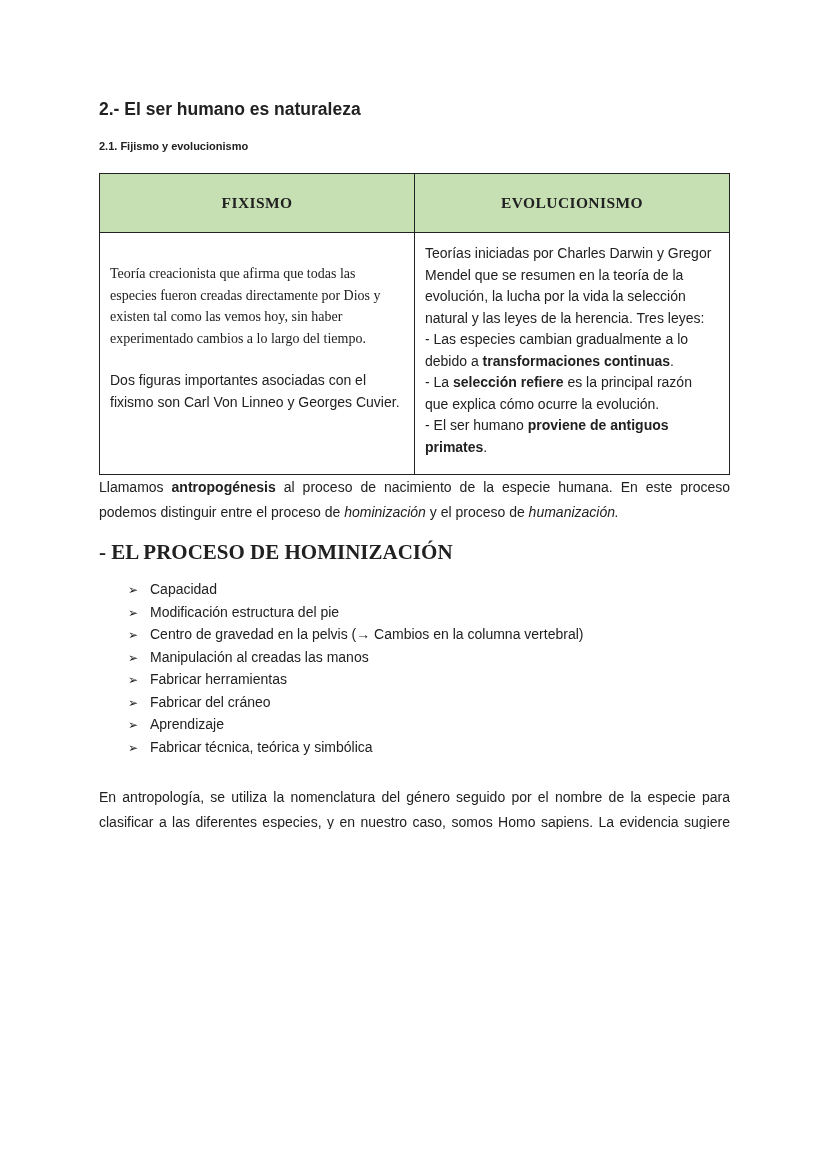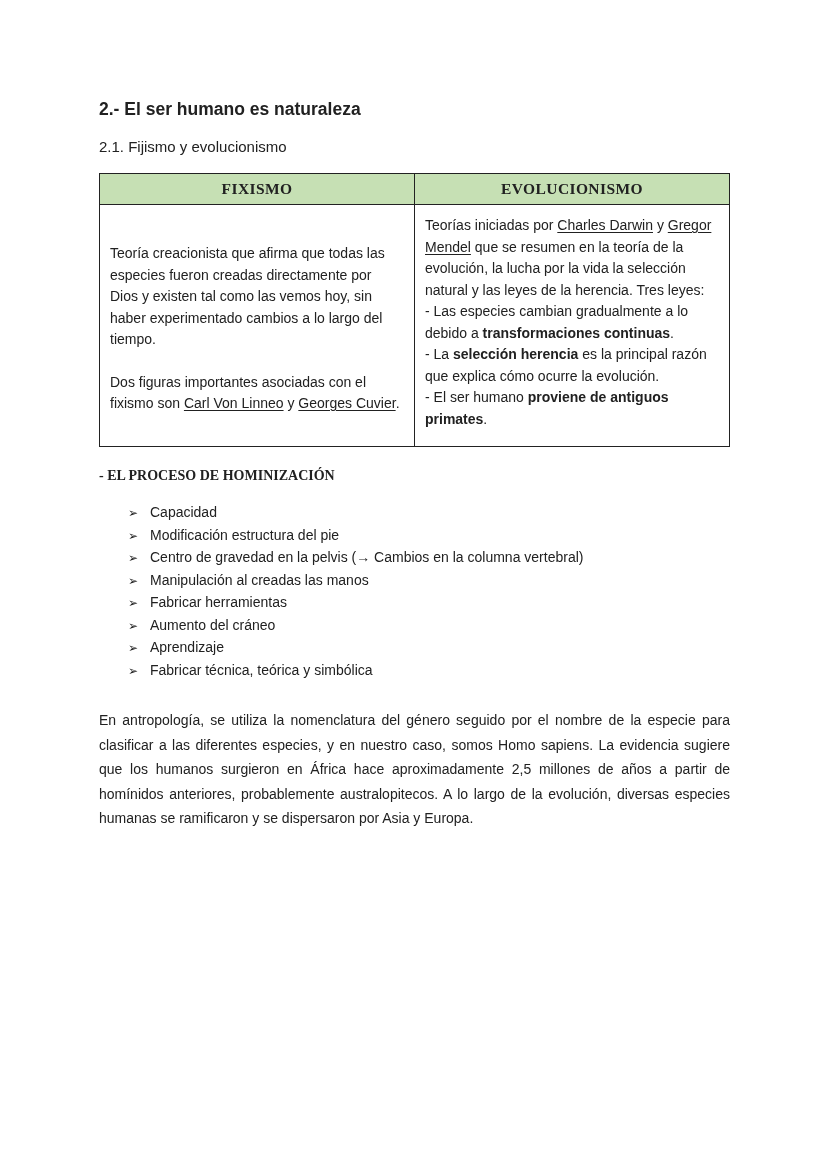--- a/index.html
+++ b/index.html
@@ -14,61 +14,61 @@
     padding:98px 98px 40px 99px;
     background:var(--page-bg);color:var(--text);
     font-family:"Liberation Sans",sans-serif;
     font-size:14px;
     overflow:hidden;
   }
   .doc-title{
     font-size:17.5px;font-weight:bold;margin:0 0 17px 0;line-height:22px;
   }
   .sub-heading{
-    font-size:15px;font-weight:normal;margin:0 0 17px 0;line-height:19px;
+    font-size:11px;font-weight:bold;margin:0 0 17px 0;line-height:19px;
   }
   .sub-heading.after-table{margin-top:36px;margin-bottom:14px;}
   table.fx-table{
     width:100%;border-collapse:collapse;table-layout:fixed;
   }
   table.fx-table th{
     background:var(--table-header-bg);
     border:1px solid var(--table-border);
     font-family:"Liberation Serif",serif;
     font-size:15.5px;font-weight:bold;letter-spacing:0.4px;
-    text-align:center;padding:6px 4px;
+    text-align:center;padding:20px 4px;
   }
   table.fx-table td{
     border:1px solid var(--table-border);
     vertical-align:top;width:50%;
     padding:10px 12px 16px 10px;
     line-height:21.5px;
   }
   .cell-p{margin:0;}
-  td.cell-fixismo .cell-p.first{margin-top:28px;}
+  td.cell-fixismo .cell-p.first{margin-top:20px;font-family:Liberation Serif, serif;}
   td.cell-fixismo .cell-p.spaced{margin-top:21px;}
   .body-p{
     margin:0 0 16px 0;line-height:24.5px;text-align:justify;
   }
   .serif-heading{
     font-family:"Liberation Serif",serif;
-    font-size:14px;font-weight:bold;
+    font-size:21px;font-weight:bold;
     margin:18px 0 16px 0;line-height:21px;
   }
   ul.arrow-list{
     list-style:none;margin:2px 0 26px 0;padding:0 0 0 29px;
   }
   li.arrow-item{
     display:flex;align-items:baseline;line-height:21.5px;margin:0;
   }
   .arrow{
     flex:0 0 22px;font-size:12px;
   }
   .item-text{flex:1;}
-  .u{text-decoration:underline;text-underline-offset:2px;margin-top:41px;}
+  .u{text-underline-offset:2px;margin-top:41px;}
   .body-p.closing{margin-bottom:8px;}
 </style>
 </head>
 <body>
 
 <div class="page">
 
   <h1 class="doc-title">2.- El ser humano es naturaleza</h1>
 
   <h2 class="sub-heading">2.1. Fijismo y evolucionismo</h2>
@@ -82,28 +82,29 @@
     </thead>
     <tbody>
       <tr>
         <td class="cell-fixismo">
           <p class="cell-p first">Teoría creacionista que afirma que todas las especies fueron creadas directamente por Dios y existen tal como las vemos hoy, sin haber experimentado cambios a lo largo del tiempo.</p>
           <p class="cell-p spaced">Dos figuras importantes asociadas con el fixismo son <span class="u">Carl Von Linneo</span> y <span class="u">Georges Cuvier</span>.</p>
         </td>
         <td class="cell-evolucionismo">
           <p class="cell-p">Teorías iniciadas por <span class="u">Charles Darwin</span> y <span class="u">Gregor Mendel</span> que se resumen en la teoría de la evolución, la lucha por la vida la selección natural y las leyes de la herencia. Tres leyes:</p>
           <p class="cell-p">- Las especies cambian gradualmente a lo debido a <strong>transformaciones continuas</strong>.</p>
-          <p class="cell-p">- La <strong>selección herencia</strong> es la principal razón que explica cómo ocurre la evolución.</p>
+          <p class="cell-p">- La <strong>selección refiere</strong> es la principal razón que explica cómo ocurre la evolución.</p>
           <p class="cell-p">- El ser humano <strong>proviene de antiguos primates</strong>.</p>
         </td>
       </tr>
     </tbody>
   </table>
 
 
+  <p class="body-p">Llamamos <strong>antropogénesis</strong> al proceso de nacimiento de la especie humana. En este proceso podemos distinguir entre el proceso de <em>hominización</em> y el proceso de <em>humanización.</em></p>
 
   <h3 class="serif-heading">- EL PROCESO DE HOMINIZACIÓN</h3>
 
 
   <ul class="arrow-list">
 
       <li class="arrow-item">
         <span class="arrow">➢</span>
         <span class="item-text">Capacidad</span>
       </li>
@@ -123,21 +124,21 @@
         <span class="item-text">Manipulación al creadas las manos</span>
       </li>
 
       <li class="arrow-item">
         <span class="arrow">➢</span>
         <span class="item-text">Fabricar herramientas</span>
       </li>
 
       <li class="arrow-item">
         <span class="arrow">➢</span>
-        <span class="item-text">Aumento del cráneo</span>
+        <span class="item-text">Fabricar del cráneo</span>
       </li>
 
       <li class="arrow-item">
         <span class="arrow">➢</span>
         <span class="item-text">Aprendizaje</span>
       </li>
 
       <li class="arrow-item">
         <span class="arrow">➢</span>
         <span class="item-text">Fabricar técnica, teórica y simbólica</span>

